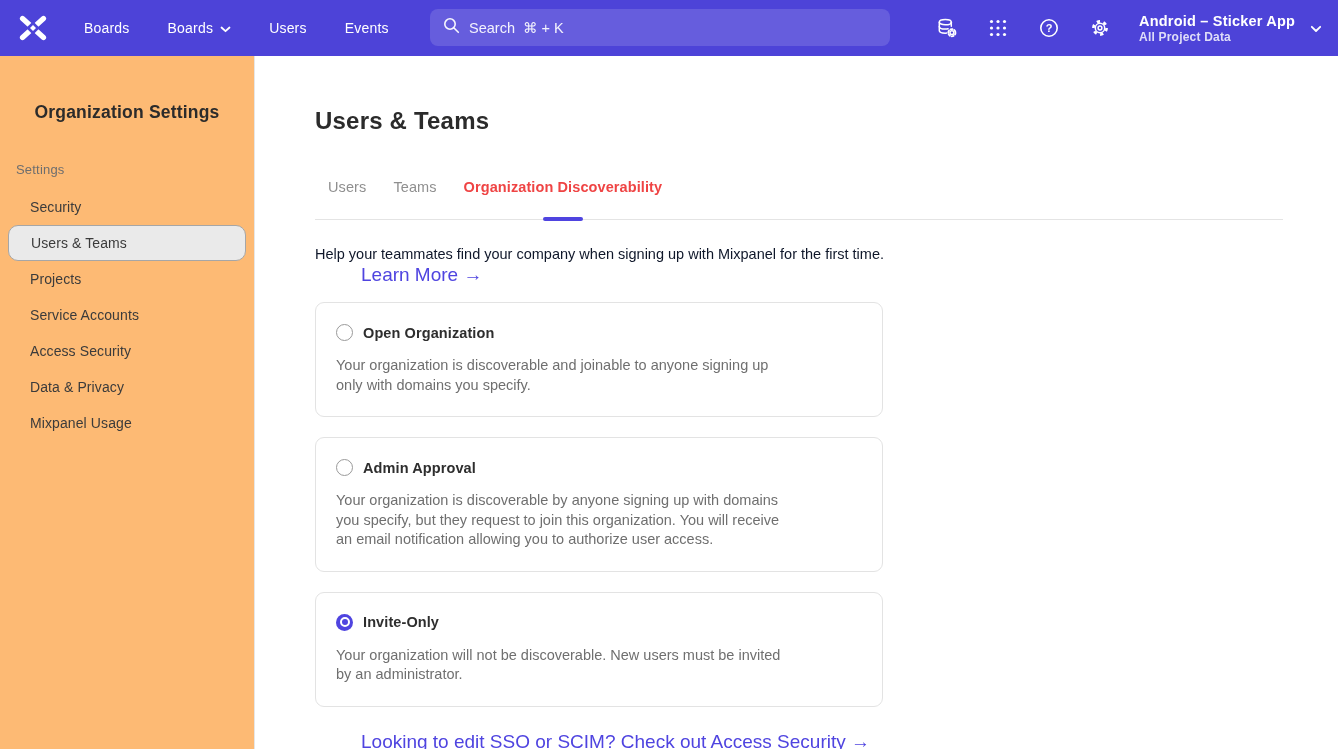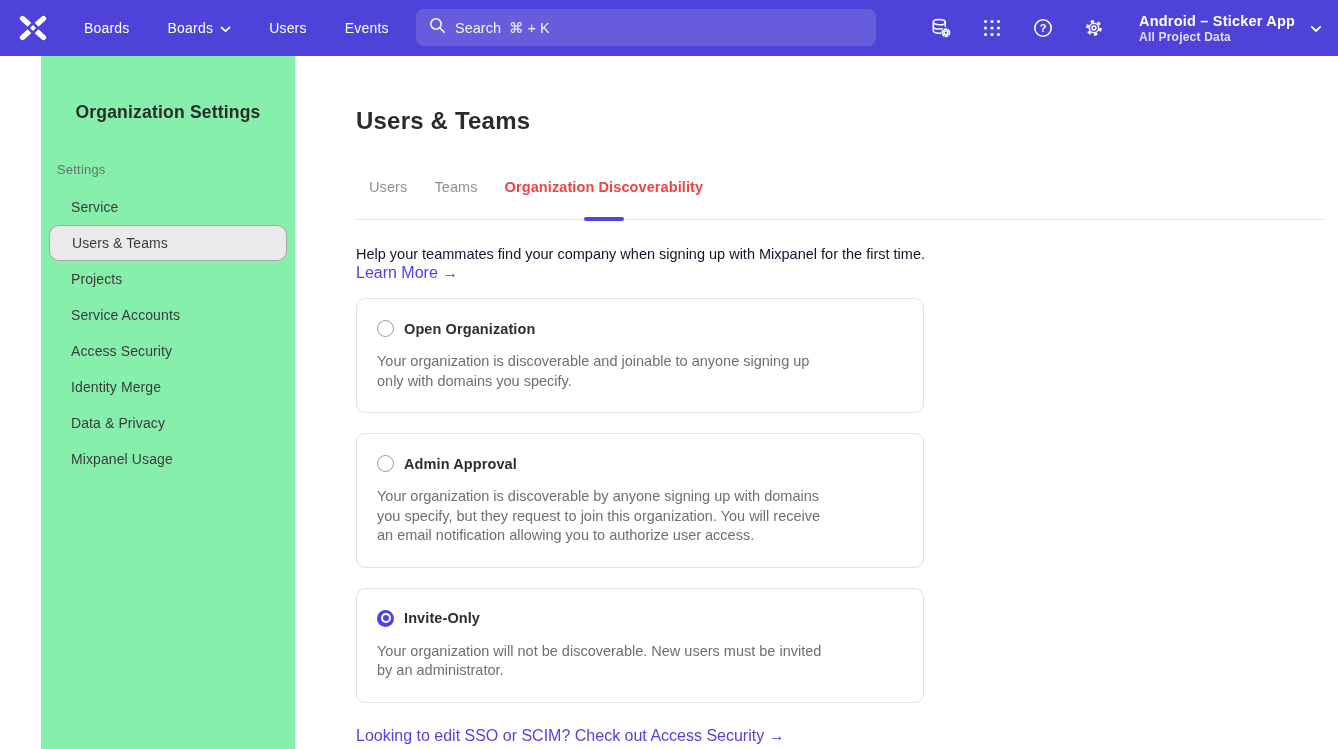--- a/index.html
+++ b/index.html
@@ -6,41 +6,41 @@
   html,body { width:1338px; height:749px; overflow:hidden;
     font-family:"Liberation Sans", sans-serif; background:#fff; }
 
   
   .topnav { height:56px; background:#4D43D8; display:flex; align-items:center;
     position:relative; padding:0 16px 0 18px; color:#fff; }
   .logo { width:30px; height:26px; display:flex; align-items:center; cursor:pointer; }
   .nav-links { display:flex; gap:38px; margin-left:36px; align-items:center; }
   .nav-link { font-size:14px; font-weight:500; color:#fff; cursor:pointer;
     display:flex; align-items:center; gap:7px; letter-spacing:.2px; }
-  .searchbar { position:absolute; left:416px; top:9px; width:460px; height:37px;
+  .searchbar { position:absolute; left:430px; top:9px; width:460px; height:37px;
     background:rgba(255,255,255,0.14); border-radius:8px; display:flex;
     align-items:center; padding:0 13px; gap:9px; cursor:text; }
   .searchbar input { flex:1; background:transparent; border:none; outline:none;
     color:#fff; font-size:14.5px; font-family:"Liberation Sans", sans-serif; }
   .searchbar input::placeholder { color:rgba(255,255,255,0.92); opacity:1; }
   .nav-right { margin-left:auto; display:flex; align-items:center; gap:27px; }
   .nav-icon-btn { width:24px; height:24px; display:flex; align-items:center;
     justify-content:center; cursor:pointer; }
   .project-selector { display:flex; align-items:center; gap:15px; cursor:pointer;
-    margin-left:6px; }
+    }
   .project-name { font-size:14.5px; font-weight:700; line-height:17px; letter-spacing:.2px; }
   .project-scope { font-size:12px; font-weight:700; color:rgba(255,255,255,0.82);
     line-height:14px; letter-spacing:.2px; }
 
   
   .page { display:flex; height:693px; }
 
   
-  .sidebar { width:255px; flex:0 0 255px; background:#86efac;
-    border-right:1px solid #E6E6E6;margin-left:41px; }
+  .sidebar { width:255px; flex:0 0 255px; background:#fdba74;
+    border-right:1px solid #E6E6E6; }
   .sidebar-title { margin-top:46px; text-align:center; font-size:17.5px;
     font-weight:700; color:#2B2B2B; letter-spacing:.2px; }
   .sidebar-section { margin:39px 0 0 16px; font-size:13px; font-weight:400;
     color:#6E6E6E; letter-spacing:.2px; }
   .sidebar-items { margin-top:12px; list-style:none; }
   .sidebar-item { height:36px; display:flex; align-items:center; padding-left:30px;
     font-size:14px; color:#3B3B3B; cursor:pointer; letter-spacing:.1px; }
   .sidebar-item.active { margin:0 8px; padding-left:22px; background:#EAEAEA;
     border:1px solid #A6A6A6; border-radius:10px; }
 
@@ -49,22 +49,22 @@
   .page-title { font-size:24px; font-weight:700; color:#2B2B2B; letter-spacing:.2px; }
   .tabs { margin-top:44px; width:968px; border-bottom:1px solid #E4E4E4;
     display:flex; gap:27px; padding-left:13px; }
   .tab { padding-bottom:24px; font-size:14.5px; color:#8F8F8F; position:relative;
     cursor:pointer; letter-spacing:.1px; }
   .tab.active { color:#ef4444; font-weight:600; }
   .tab.active::after { content:''; position:absolute; left:50%;
     transform:translateX(-50%); bottom:-2px; width:40px; height:4px;
     border-radius:2px; background:#4F44E0; }
   .intro { margin-top:24px; font-size:14.5px; color:#0f172a; line-height:20px; }
-  .text-link { display:inline-block; color:#4F44E0; font-size:16px;
-    text-decoration:none; cursor:pointer; }
+  .text-link { display:inline-block; color:#4F44E0; font-size:19px;
+    text-decoration:none; cursor:pointer;margin-left:46px; }
   .option-card { width:568px; border:1px solid #E3E3E3; border-radius:9px;
     padding:21px 20px; margin-top:20px; cursor:pointer; }
   .option-card.first { margin-top:16px; }
   .option-head { display:flex; align-items:center; gap:10px; }
   .radio { width:17px; height:17px; border-radius:50%;
     border:1.5px solid #9A9A9A; background:#fff; flex:0 0 17px; }
   .radio.selected { border:none; background:#4F44E0; position:relative; }
   .radio.selected::after { content:''; position:absolute; inset:3.5px;
     border:2px solid #fff; border-radius:50%; }
   .option-label { font-size:14.5px; font-weight:700; color:#2E2E2E; letter-spacing:.1px; }
@@ -167,26 +167,25 @@
     </div>
   </div>
 </div>
 
 <div class="page">
 
   <div class="sidebar">
     <div class="sidebar-title">Organization Settings</div>
     <div class="sidebar-section">Settings</div>
     <ul class="sidebar-items">
-      <li class="sidebar-item">Service</li>
+      <li class="sidebar-item">Security</li>
       <li class="sidebar-item active">Users &amp; Teams</li>
       <li class="sidebar-item">Projects</li>
       <li class="sidebar-item">Service Accounts</li>
       <li class="sidebar-item">Access Security</li>
-      <li class="sidebar-item">Identity Merge</li>
       <li class="sidebar-item">Data &amp; Privacy</li>
       <li class="sidebar-item">Mixpanel Usage</li>
     </ul>
   </div>
 
   <div class="main">
     <h1 class="page-title">Users &amp; Teams</h1>
 
     <div class="tabs">
       <span class="tab">Users</span>

